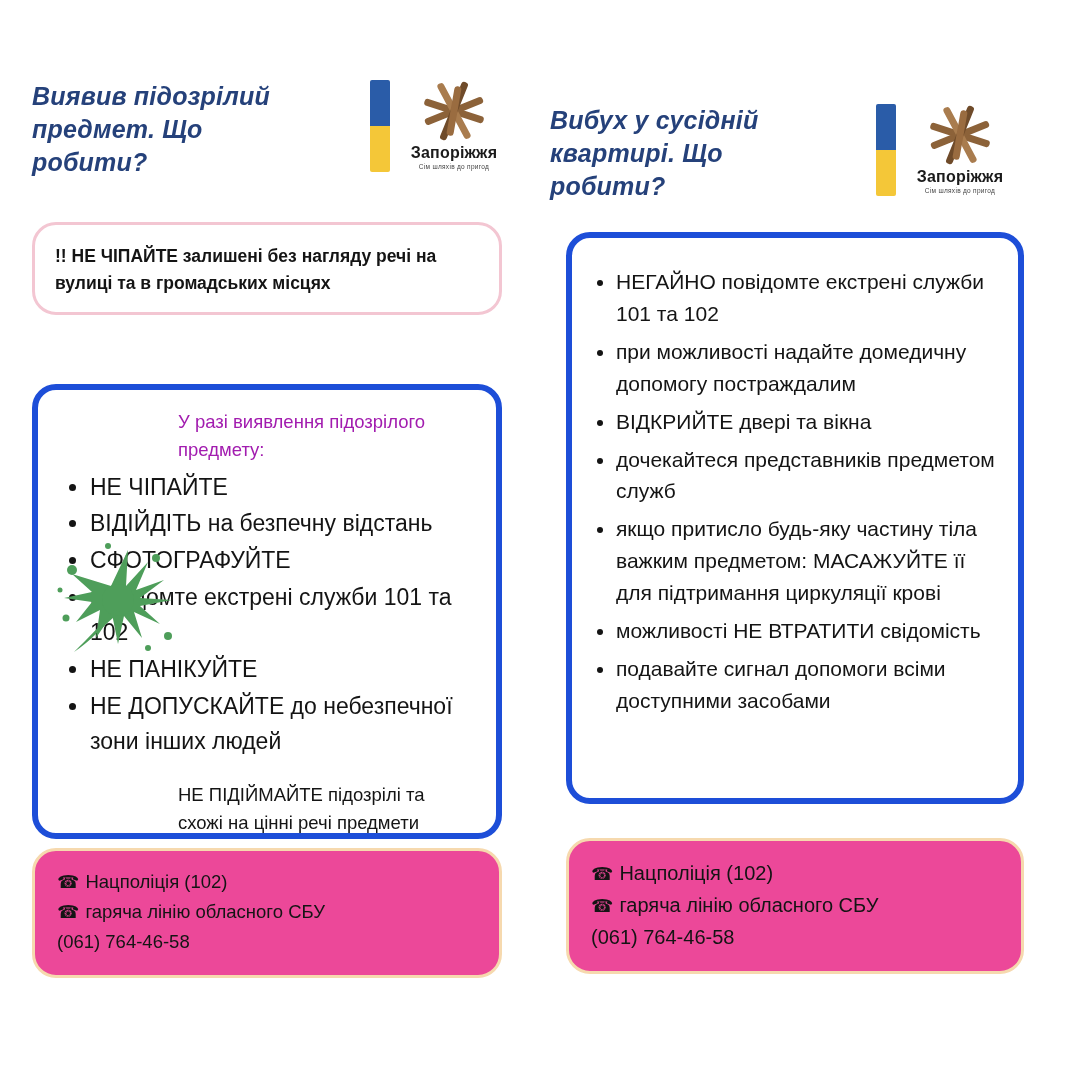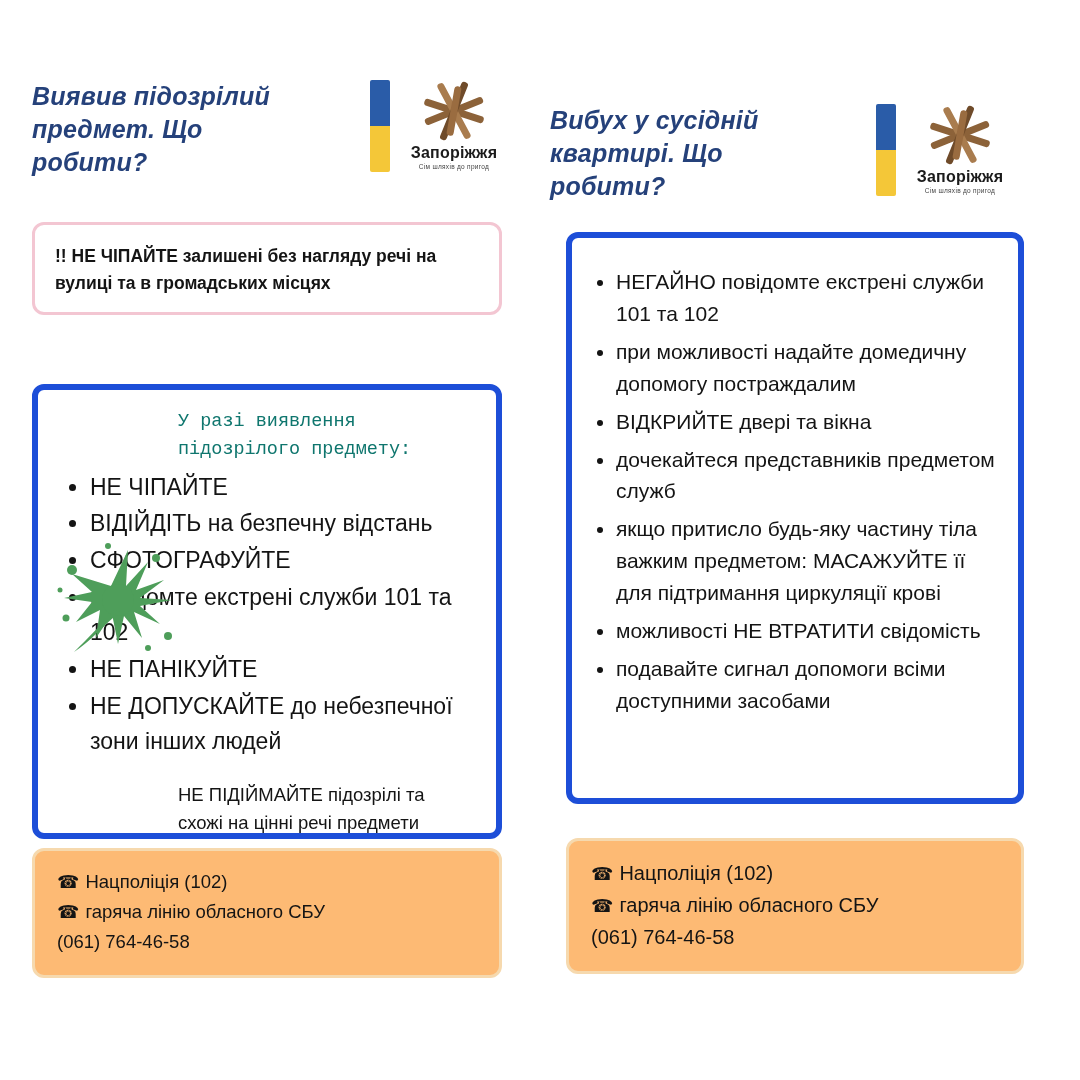--- a/index.html
+++ b/index.html
@@ -94,48 +94,47 @@
     letter-spacing: .2px;
   }
   .logo-sub {
     font-size: 6.5px;
     color: #444;
     letter-spacing: .3px;
     margin-top: 1px;
   }
   
   .box {
-    border-radius: 12px;
+    border-radius: 24px;
     box-sizing: border-box;
   }
   .box-pink {
     border: 3px solid #f3c6d2;
     background: #ffffff;
     padding: 18px 20px 16px 20px;
   }
   .box-green {
     border: 6px solid #1d4ed8;
     background: #ffffff;
   }
   .box-orange {
     border: 3px solid #f6d9ae;
-    background: #fdba74;
+    background: #ec4899;
     padding: 16px 22px 18px 22px;
   }
   .warn-text {
     font-size: 17.5px;
     font-weight: bold;
     line-height: 1.52;
     color: #141414;
   }
   .intro {
     font-size: 18.5px;
     line-height: 1.5;
-    color: #0f766e;
-    font-family: Liberation Mono, monospace;
+    color: #a21caf;
   }
   ul.bullets {
     margin: 6px 0 0 0;
     padding-left: 30px;
     list-style: disc;
   }
   ul.bullets li {
     font-size: 23px;
     line-height: 1.52;
     margin-bottom: 2px;

